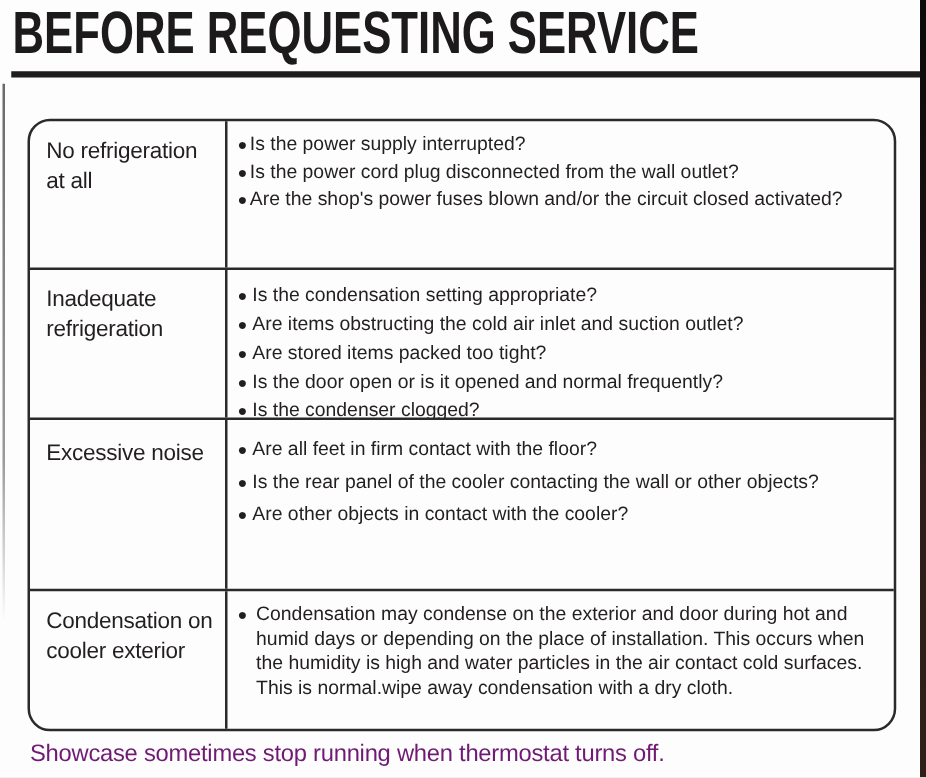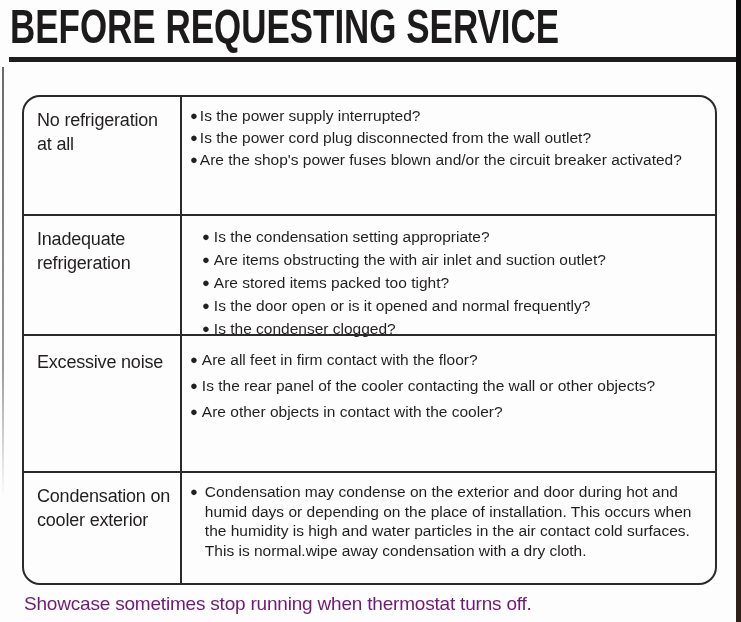--- a/index.html
+++ b/index.html
@@ -57,21 +57,21 @@
     height: 490px;
     border: 2px solid #2b292a;
     border-radius: 18px;
     display: flex;
     flex-direction: column;
     background: transparent;
   }
   .trow { display: flex; }
   .trow + .trow { border-top: 2px solid #2b292a; }
   .trow.r1 { height: 117px; border-radius: 19px; }
-  .trow.r2 { height: 120px; gap: 12px; }
+  .trow.r2 { height: 120px; }
   .trow.r3 { height: 137px; }
   .trow.r4 { flex: 1; justify-content: center; }
   .symptom-cell {
     width: 158px;
     border-right: 2px solid #2b292a;
     padding: 11px 4px 0 13px;
     font-size: 18px;
     line-height: 24px;
     letter-spacing: -0.2px;
     flex-shrink: 0;
@@ -125,35 +125,35 @@
         <div class="check-item">
           <span class="bullet">●</span>
           <span class="check-text">Is the power supply interrupted?</span>
         </div>
         <div class="check-item">
           <span class="bullet">●</span>
           <span class="check-text">Is the power cord plug disconnected from the wall outlet?</span>
         </div>
         <div class="check-item">
           <span class="bullet">●</span>
-          <span class="check-text">Are the shop's power fuses blown and/or the circuit breaker activated?</span>
+          <span class="check-text">Are the shop's power fuses blown and/or the circuit closed activated?</span>
         </div>
       </div>
     </div>
 
     <div class="trow r2">
       <div class="symptom-cell">Inadequate refrigeration</div>
       <div class="checks-cell">
         <div class="check-item">
           <span class="bullet">●</span>
           <span class="check-text">Is the condensation setting appropriate?</span>
         </div>
         <div class="check-item">
           <span class="bullet">●</span>
-          <span class="check-text">Are items obstructing the with air inlet and suction outlet?</span>
+          <span class="check-text">Are items obstructing the cold air inlet and suction outlet?</span>
         </div>
         <div class="check-item">
           <span class="bullet">●</span>
           <span class="check-text">Are stored items packed too tight?</span>
         </div>
         <div class="check-item">
           <span class="bullet">●</span>
           <span class="check-text">Is the door open or is it opened and normal frequently?</span>
         </div>
         <div class="check-item">

